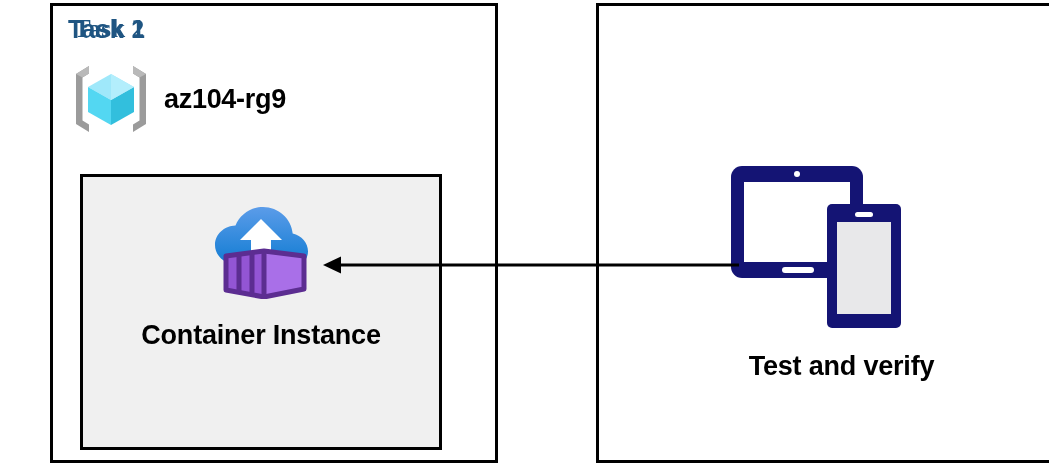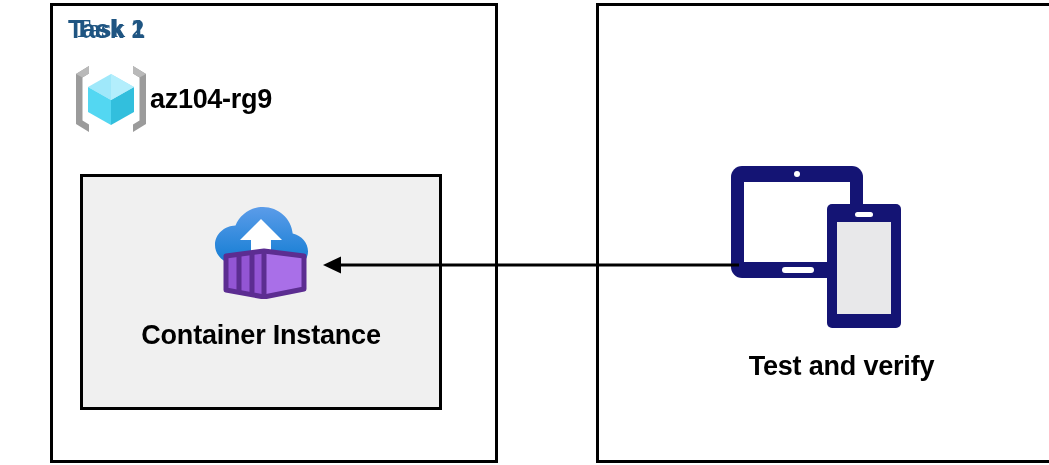--- a/index.html
+++ b/index.html
@@ -42,37 +42,38 @@
   #title-task1 { left: 24px; top: 15px; }
   #title-task2 { left: 30px; top: 15px; font-family: Liberation Serif, serif; }
 
   
   #rg-row {
     position: absolute;
     left: 28px;
     top: 62px;
     display: flex;
     align-items: center;
+    gap: 14px;
   }
   #rg-icon { width: 78px; height: 74px; display: block; }
   #rg-label {
     font-size: 27px;
     font-weight: bold;
     color: #000000;
     white-space: nowrap;
     letter-spacing: -0.3px;
   }
 
   
   #resource-box {
     position: absolute;
     left: 36px;
     top: 174px;
     width: 362px;
-    height: 236px;
+    height: 276px;
     background: #f0f0f0;
     border: 3px solid #000000;
     box-sizing: border-box;
   }
   #aci-icon {
     position: absolute;
     left: 50%;
     top: 24px;
     transform: translateX(-50%);
     width: 98px;

